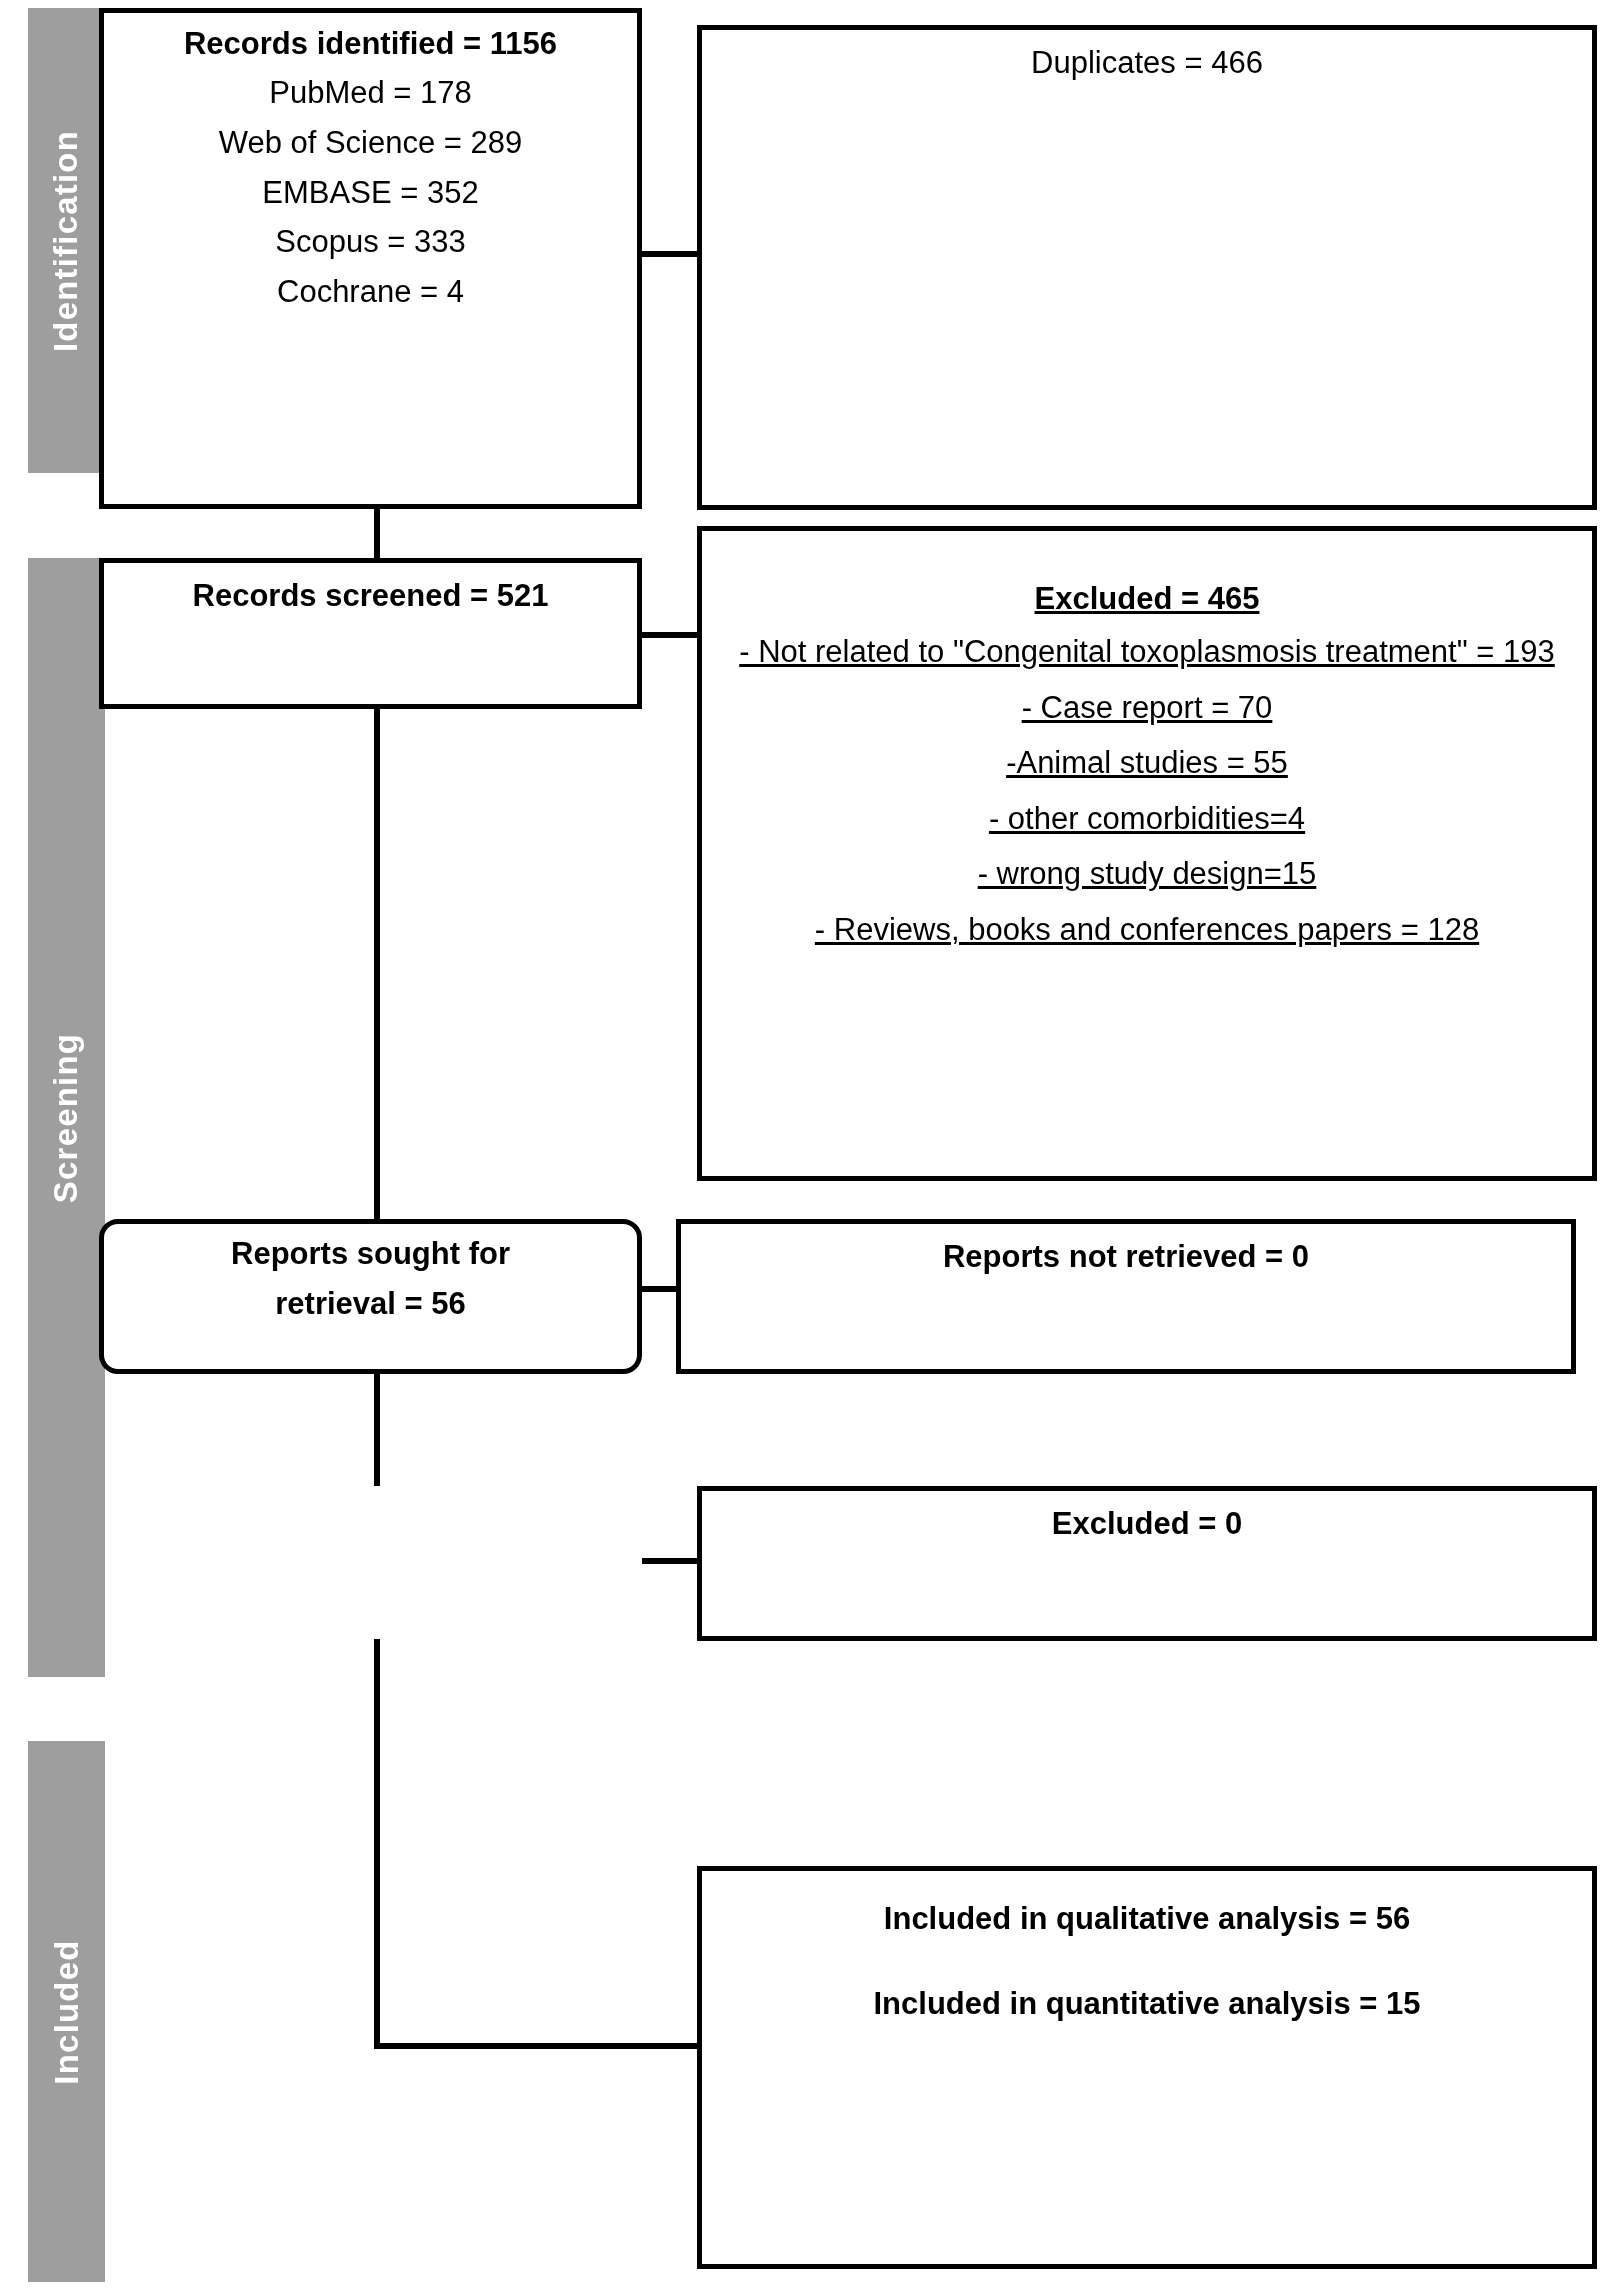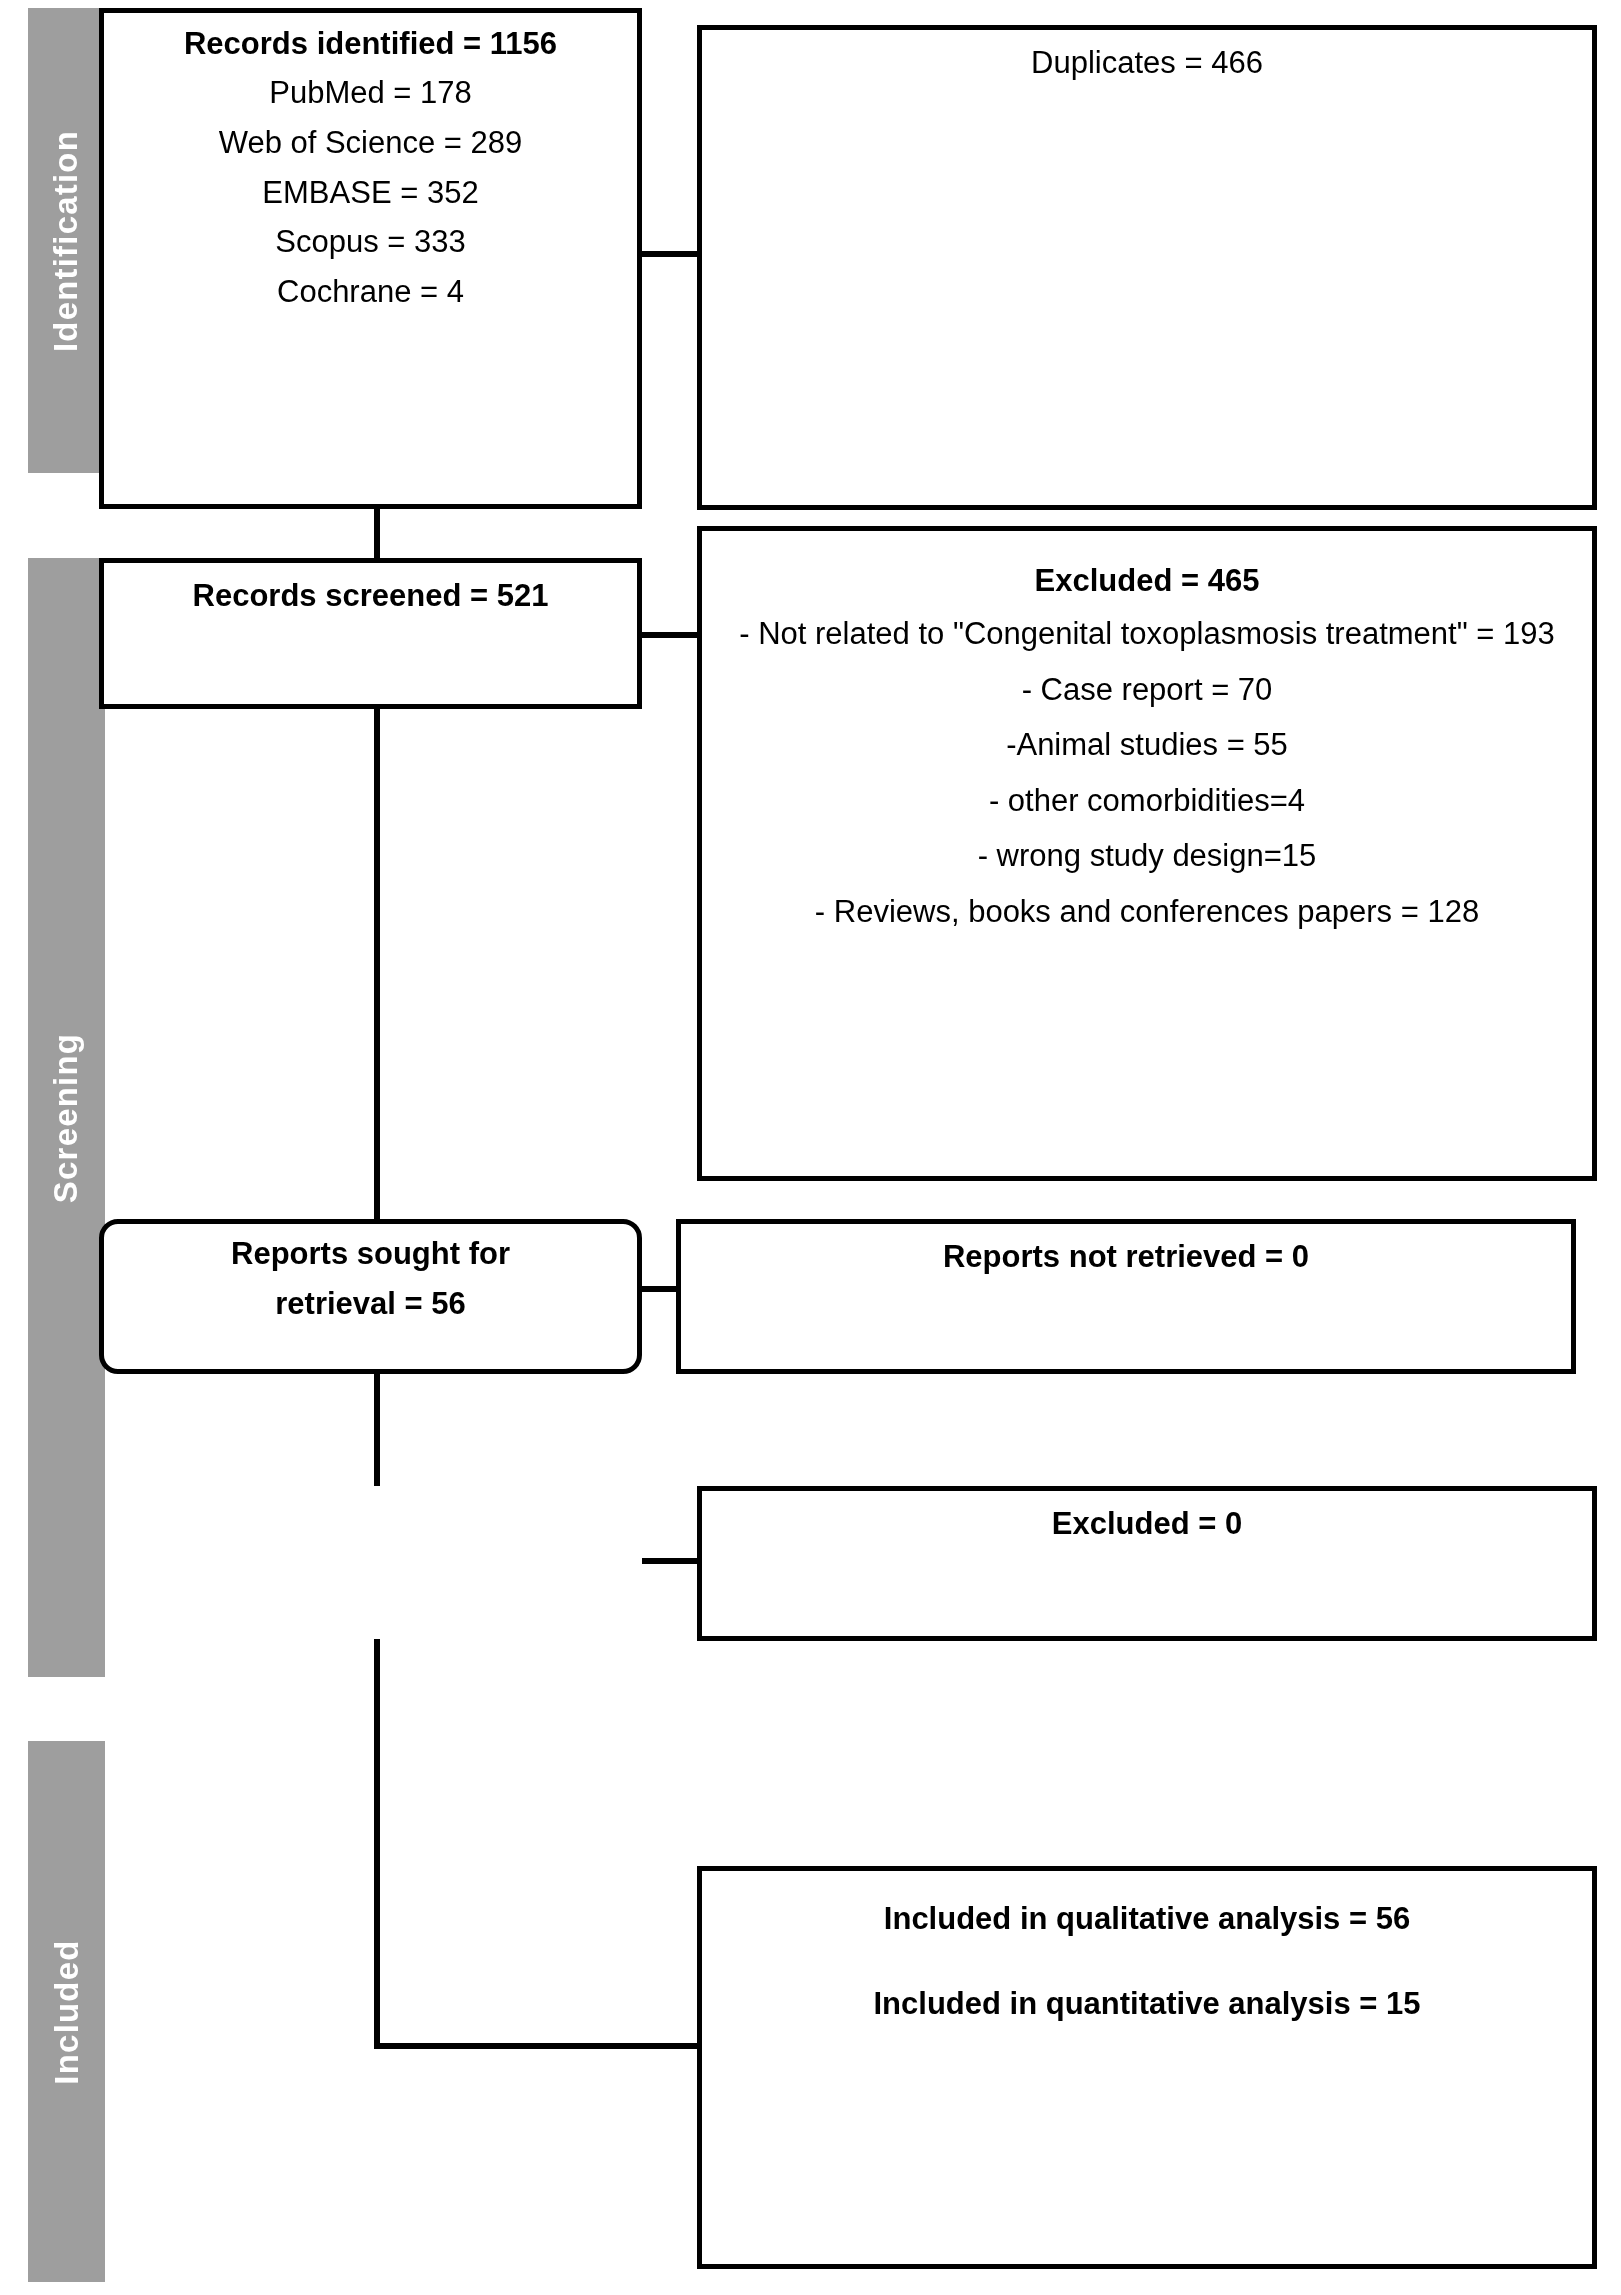--- a/index.html
+++ b/index.html
@@ -115,21 +115,21 @@
   </div>
 
   <div class="box" style="left:697px; top:25px; width:900px; height:485px;">
     <div class="line">Duplicates = 466</div>
   </div>
 
   <div class="box" style="left:99px; top:558px; width:543px; height:151px;">
     <div class="line bold">Records screened = 521</div>
   </div>
 
-  <div class="box" style="left:697px; top:526px; width:900px; height:655px; justify-content:flex-start; padding-top:26px;">
+  <div class="box" style="left:697px; top:526px; width:900px; height:655px; justify-content:flex-start; padding-top:44px;text-decoration:underline;">
     <div class="line bold tight">Excluded = 465</div>
     <div class="line">- Not related to "Congenital toxoplasmosis treatment" = 193</div>
     <div class="line">- Case report = 70</div>
     <div class="line">-Animal studies = 55</div>
     <div class="line">- other comorbidities=4</div>
     <div class="line">- wrong study design=15</div>
     <div class="line">- Reviews, books and conferences papers = 128</div>
   </div>
 
   <div class="box" style="left:99px; top:1219px; width:543px; height:155px;border-radius:19px;">

